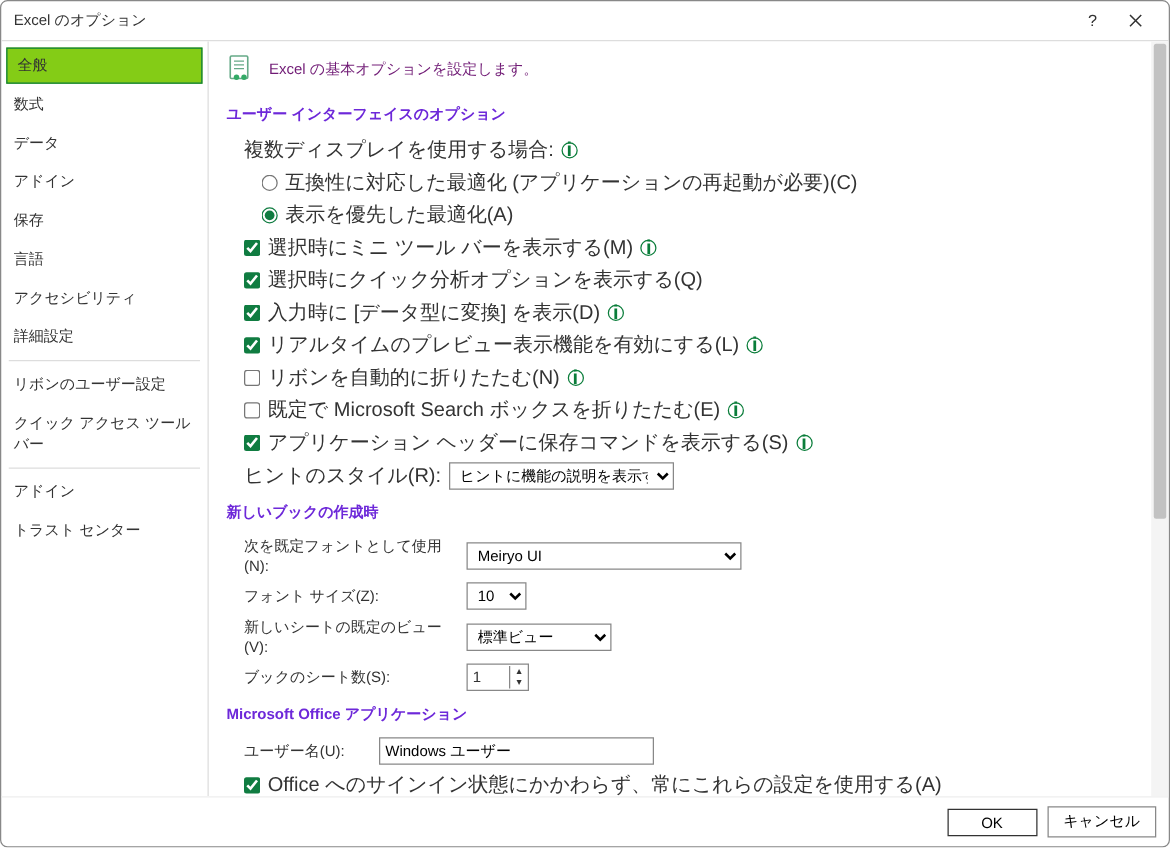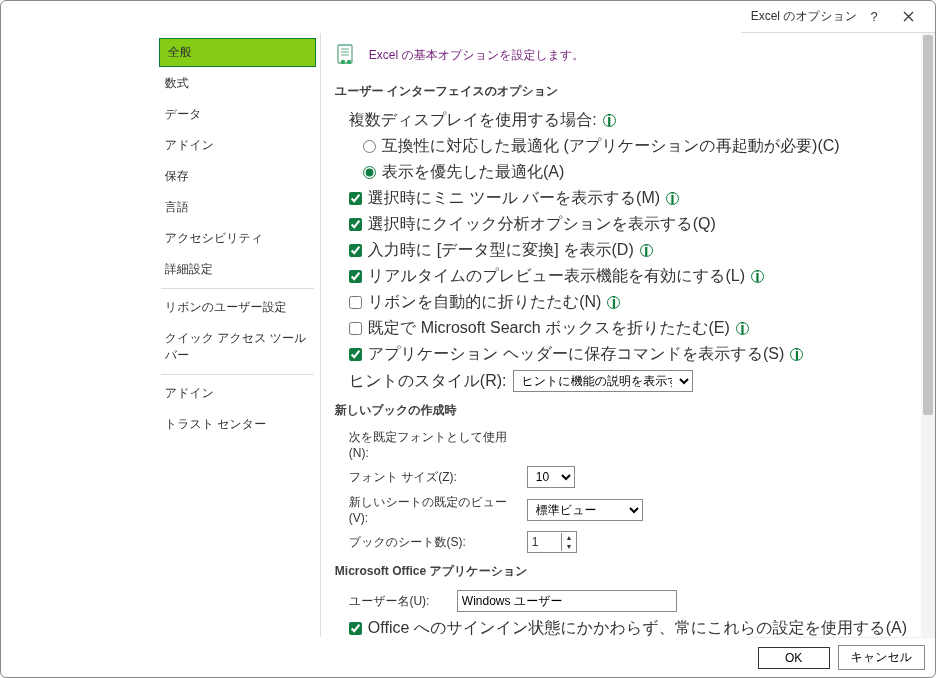--- a/index.html
+++ b/index.html
@@ -10,21 +10,20 @@
       color: #333;
     }
     .dialog {
       width: 936px;
       height: 678px;
       border: 1px solid #888;
       border-radius: 6px;
       display: flex;
       flex-direction: column;
       overflow: hidden;
-      align-items: flex-end;
     }
     .titlebar {
       height: 32px;
       display: flex;
       align-items: center;
       padding: 0 10px;
       border-bottom: 1px solid #ddd;
     }
     .titlebar .title { flex: 1; font-size: 12px; }
     .titlebar .tb-btn {
@@ -85,21 +84,21 @@
     .banner {
       display: flex; align-items: center; gap: 10px;
       margin-bottom: 16px;
     }
     .banner-icon {
       width: 24px; height: 24px;
       display:flex;align-items:center;justify-content:center;
     }
     .banner-text { color: #701a75; font-size: 12px; }
     h3.sec {
-      font-size: 12px; font-weight: 700; color: #404040;
+      font-size: 12px; font-weight: 700; color: #6d28d9;
       margin: 10px 0 10px 0;
     }
     .indent { padding-left: 14px; }
     .row {
       display: flex; align-items: center; gap: 6px;
       margin: 5px 0;
     }
     .row label, .row span { font-size: 16px; }
     .info-icon {
       display: inline-flex; align-items:center; justify-content:center;
@@ -243,20 +242,23 @@
             <select style="width:180px;">
               <option>ヒントに機能の説明を表示する</option>
             </select>
           </div>
         </div>
 
         <h3 class="sec">新しいブックの作成時</h3>
         <div class="indent">
           <div class="label-col">
             <span class="lbl">次を既定フォントとして使用(N):</span>
+            <select style="width:220px;">
+              <option>Meiryo UI</option>
+            </select>
           </div>
           <div class="label-col">
             <span class="lbl">フォント サイズ(Z):</span>
             <select style="width:48px;">
               <option>10</option>
             </select>
           </div>
           <div class="label-col">
             <span class="lbl">新しいシートの既定のビュー(V):</span>
             <select style="width:116px;">

